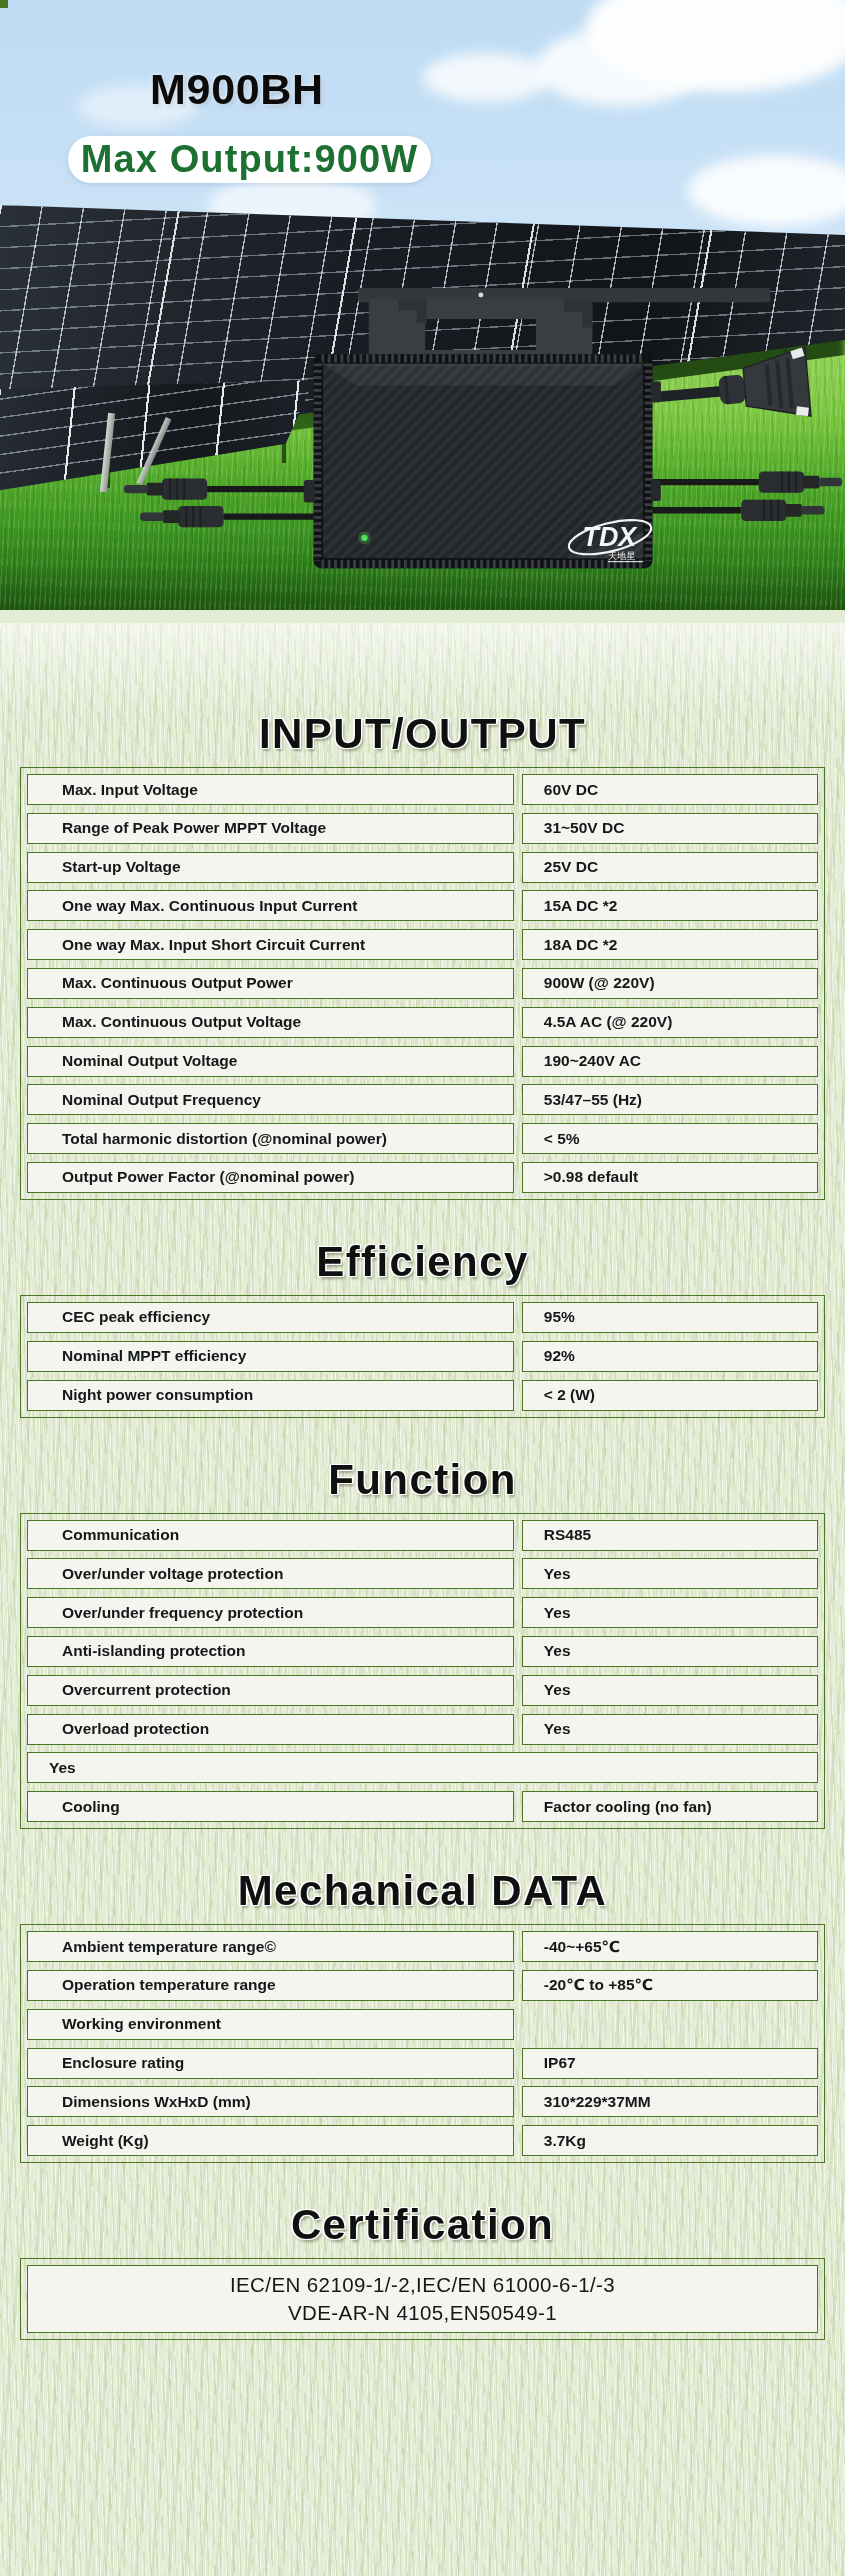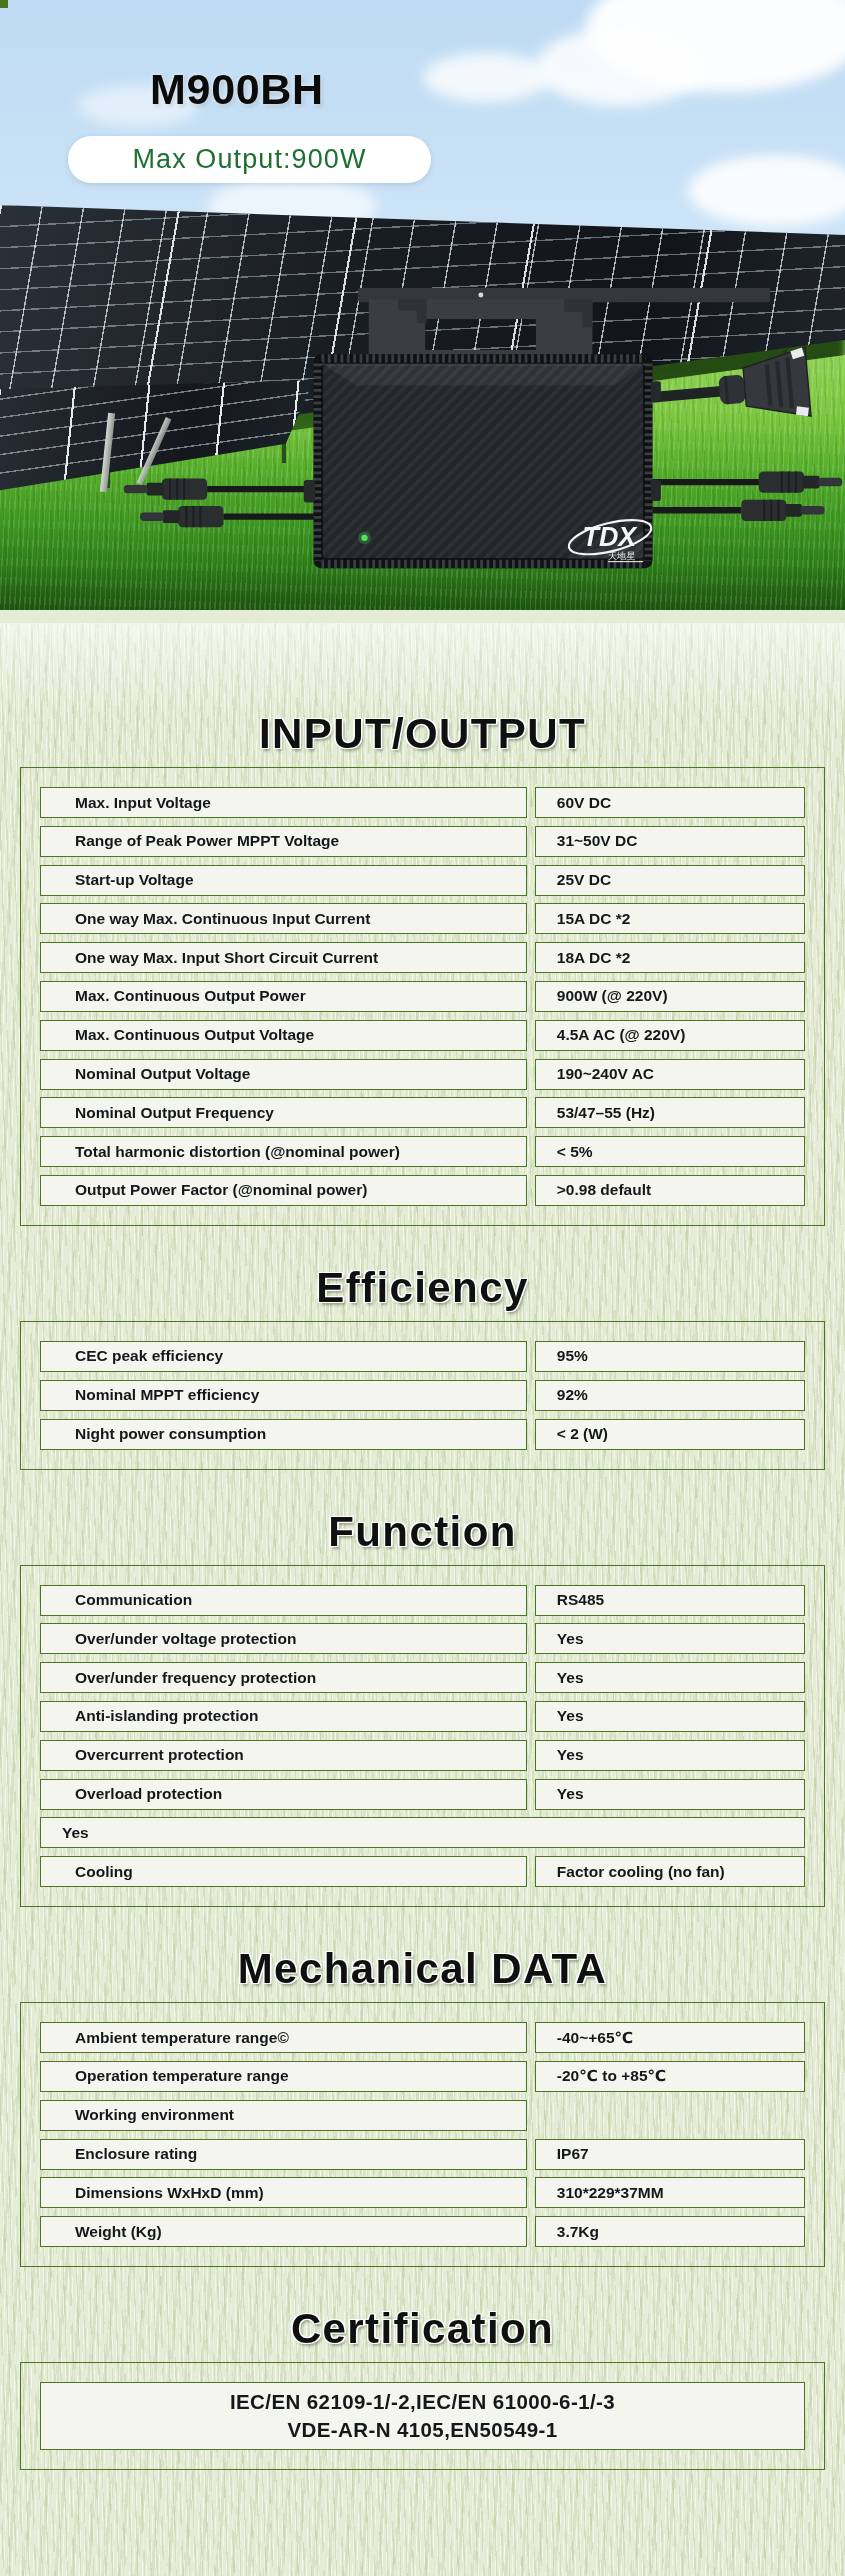--- a/index.html
+++ b/index.html
@@ -52,44 +52,44 @@
   .leg1{left:104px;top:413px;width:7px;height:79px;transform:rotate(6deg)}
   .leg2{left:151px;top:415px;width:5.6px;height:72px;transform:rotate(24deg);opacity:.9}
   .inverter-svg{position:absolute;left:42px;top:268px;z-index:6}
 
   .hero-title{position:absolute;left:150px;top:68px;z-index:7;
     font-size:43px;line-height:1;font-weight:700;letter-spacing:0.7px;color:#0b0b0b;
     text-shadow:0 0 4.2px rgba(255,255,255,.85),1.4px 2.1px 4.2px rgba(0,0,0,.18)}
   .hero-badge{position:absolute;left:68px;top:136px;width:363px;height:47px;z-index:7;
     background:#fff;border-radius:23px;display:flex;align-items:center;justify-content:center;
     box-shadow:0 1.4px 5.6px rgba(90,130,170,.25)}
-  .hero-badge span{font-size:27px;font-weight:400;letter-spacing:1.1px;color:var(--badge_green)}
+  .hero-badge span{font-size:38px;font-weight:700;letter-spacing:1.1px;color:var(--badge_green)}
 
   
   .content{position:absolute;left:0;top:623px;width:845px;height:2048px;overflow:hidden;
     background-color:var(--page_bg);
     background-image:
       linear-gradient(180deg,rgba(255,255,255,.55) 0,rgba(255,255,255,0) 92px),
       repeating-linear-gradient(92deg,rgba(255,255,255,.5) 0 0.7px,rgba(0,0,0,0) 0.7px 4.2px),
       repeating-linear-gradient(88deg,rgba(150,175,105,.22) 0 1.4px,rgba(0,0,0,0) 1.4px 6.4px),
       repeating-linear-gradient(95deg,rgba(120,150,80,.12) 0 3.5px,rgba(0,0,0,0) 3.5px 16px)}
   .spec-section{margin-top:38px}
   .spec-section:first-child{margin-top:87px}
   .section-title{text-align:center;font-size:42px;line-height:47px;font-weight:700;letter-spacing:1.4px;
     color:var(--heading_text);
     text-shadow:-1.4px -1.4px 0 #fff,1.4px -1.4px 0 #fff,-1.4px 1.4px 0 #fff,1.4px 1.4px 0 #fff,2.1px 2.8px 2.8px rgba(40,60,20,.4)}
   .spec-table{width:805px;margin:10px auto 0;border:1.4px solid var(--border_green);
-    padding:19px;display:flex;flex-direction:column;gap:7.8px}
+    padding:6px;display:flex;flex-direction:column;gap:7.8px}
   .spec-row{display:flex;gap:7.8px}
   .cell{border:1.4px solid var(--border_green);background:var(--cell_bg);height:31px;
     display:flex;align-items:center;font-size:15.5px;font-weight:600;color:#15181a}
   .cell-label{width:487px;padding-left:34px}
   .cell-value{flex:1;padding-left:21px}
   .cert-cell{width:100%;height:68px;flex-direction:column;justify-content:center;gap:3.5px;text-align:center}
-  .cert-line{font-size:20.5px;font-weight:700;color:#15181a;letter-spacing:0.4px}
+  .cert-line{font-size:20.5px;font-weight:400;color:#15181a;letter-spacing:0.4px}
 
   svg text{font-family:"Liberation Sans","DejaVu Sans",sans-serif}
 </style>
 </head>
 <body>
 
 <div class="page">
 
   <div class="hero">
     <div class="cloud c1"></div>

